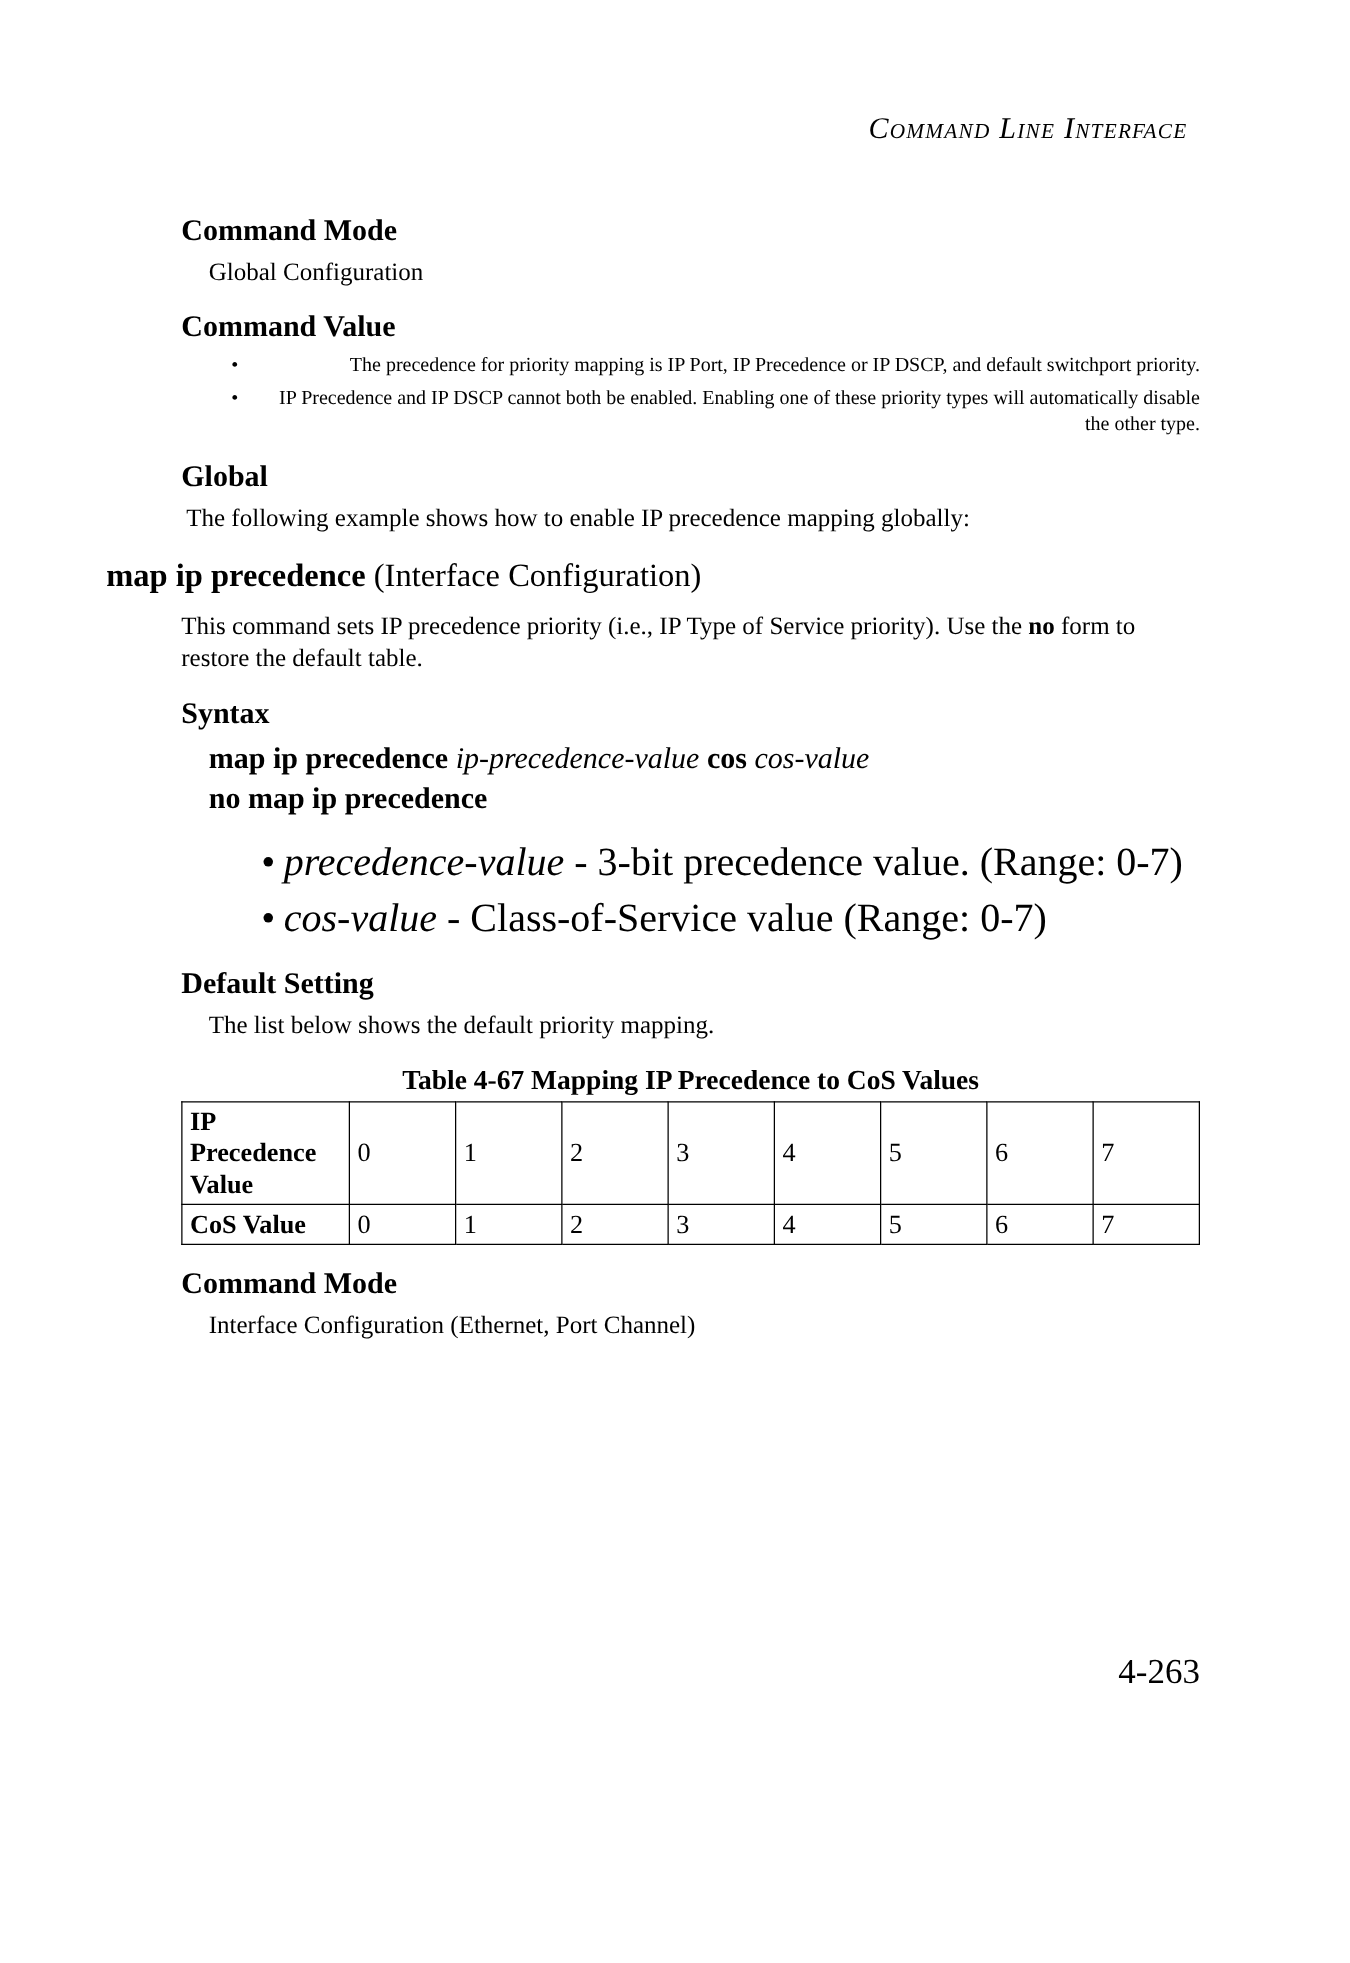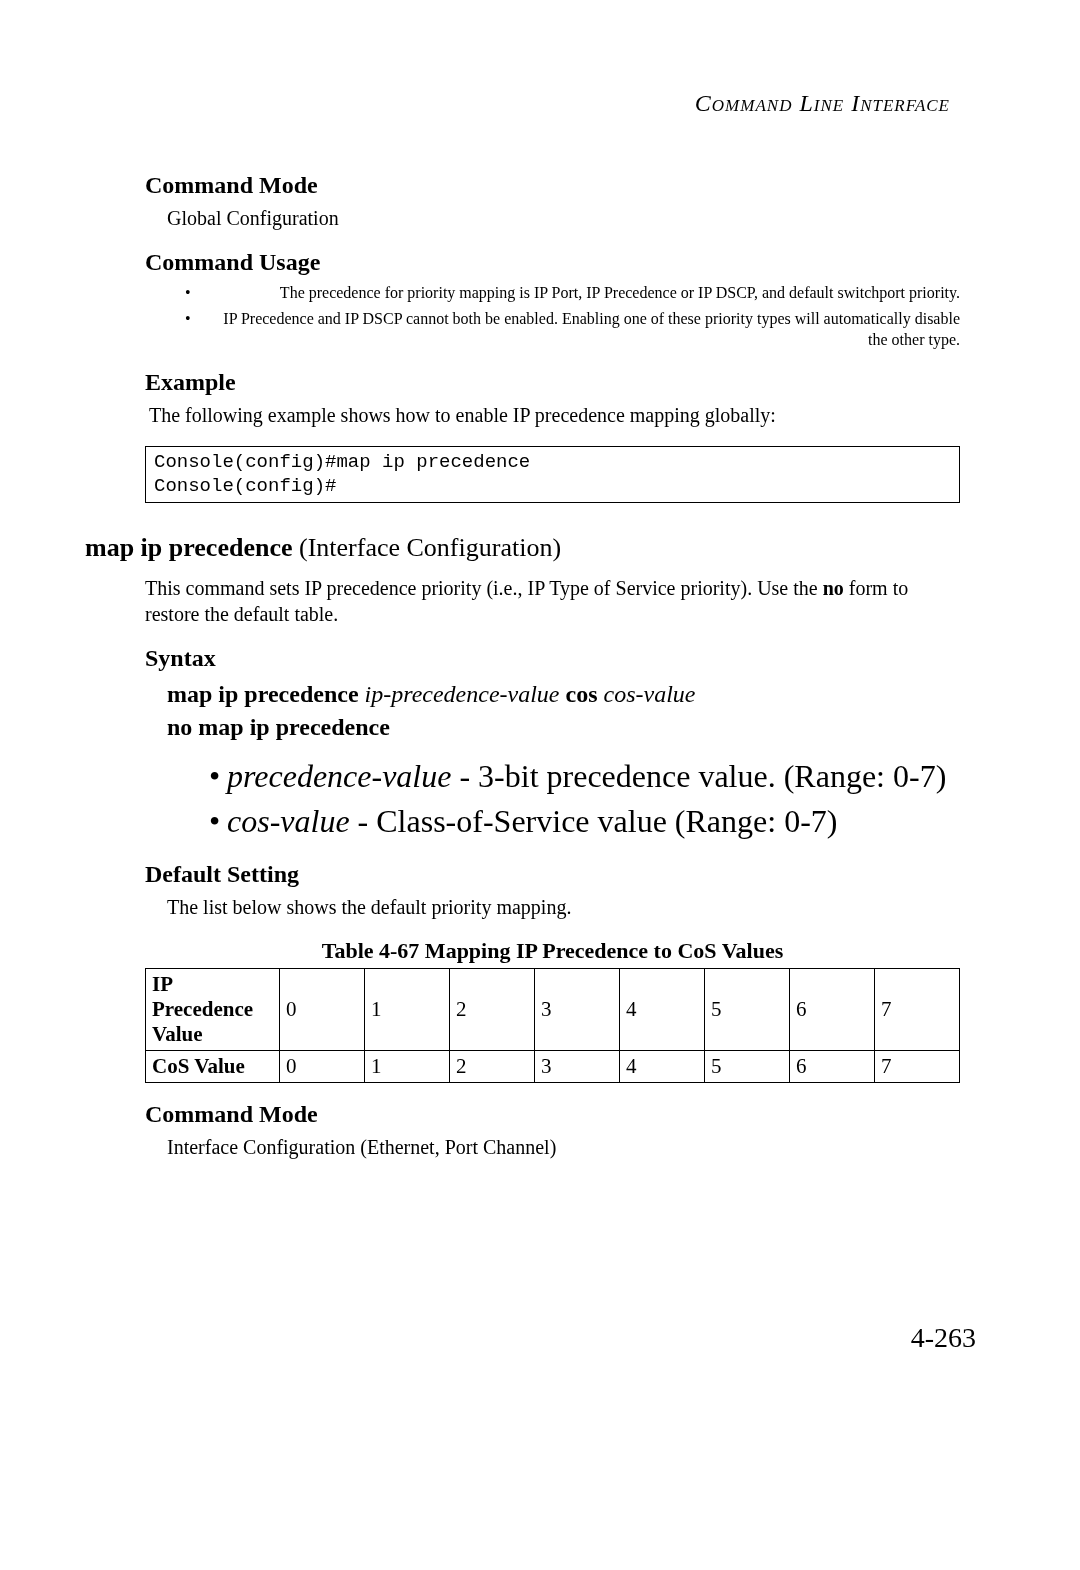--- a/index.html
+++ b/index.html
@@ -115,46 +115,44 @@
   }
   table.map-table th {
     font-weight: bold;
   }
   table.map-table td.val, table.map-table th.val {
     width: 72px;
   }
   .page-num {
     position: absolute;
     bottom: 60px;
-    right: 104px;
+    right: 120px;
     font-size: 28px;
   }
 </style>
 </head>
 <body>
 
 <div class="page">
 
   <div class="header">Command Line Interface</div>
 
   <div class="content-block">
 
     <div class="h-bold">Command Mode</div>
     <div class="body-text">Global Configuration</div>
 
-    <div class="h-bold">Command Usage</div>
+    <div class="h-bold">Command Value</div>
     <ul class="bullets">
       <li>The precedence for priority mapping is IP Port, IP Precedence or IP DSCP, and default switchport priority.</li>
       <li>IP Precedence and IP DSCP cannot both be enabled. Enabling one of these priority types will automatically disable the other type.</li>
     </ul>
 
-    <div class="h-bold">Example</div>
+    <div class="h-bold">Global</div>
     <div class="body-text" style="margin-left:4px;">The following example shows how to enable IP precedence mapping globally:</div>
-    <div class="code-box">Console(config)#map ip precedence
-Console(config)#</div>
 
   </div>
 
   <div class="section-title">
     <span class="bold">map ip precedence</span><span> (Interface Configuration)</span>
   </div>
 
   <div class="content-block">
 
     <div class="body-text" style="margin-left:0;">

